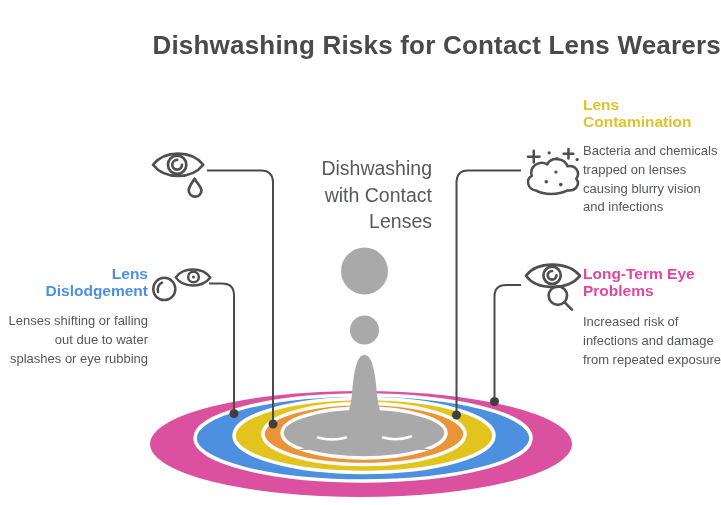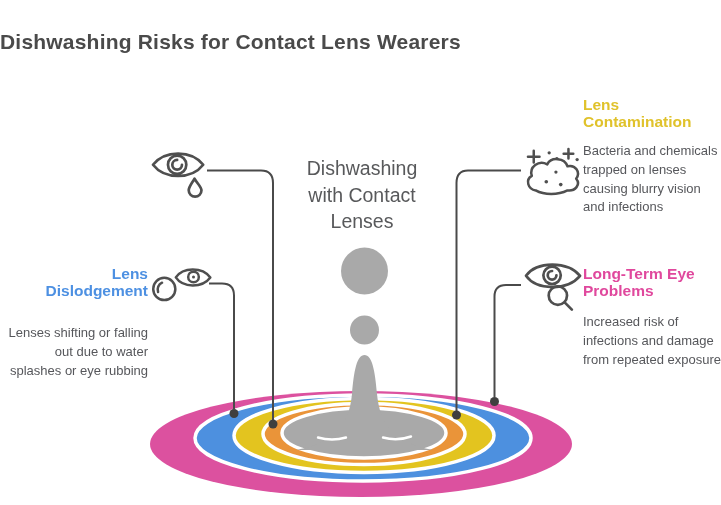--- a/index.html
+++ b/index.html
@@ -1,35 +1,35 @@
 <!DOCTYPE html>
 <html><head>
 <meta charset="utf-8">
 <style>
   html,body { margin:0; padding:0; background:#ffffff; }
   .canvas {
     position:relative; width:721px; height:505px; background:#ffffff;
     font-family:"Liberation Sans", sans-serif; overflow:hidden;
   }
   .title {
-    position:absolute; top:30px; left:0; width:721px; text-align:left;
-    font-size:21px; font-weight:bold; color:#4a4a4a; letter-spacing:0.2px;
+    position:absolute; top:30px; left:0; width:721px; text-align:right;
+    font-size:26px; font-weight:bold; color:#4a4a4a; letter-spacing:0.2px;
   }
   .risk-block { position:absolute; }
   .risk-block.align-right { text-align:right; }
   .risk-block.align-left  { text-align:left; }
   .risk-heading {
     font-size:15.5px; font-weight:bold; line-height:17px; white-space:pre-line;
   }
   .risk-desc {
     font-size:13px; line-height:18.8px; color:#56575b; white-space:pre-line;
     margin-top:10px;
   }
   .center-label {
-    position:absolute; left:292px; top:155px; width:140px; text-align:center;
+    position:absolute; left:292px; top:155px; width:140px; text-align:right;
     font-size:19.5px; line-height:26.5px; color:#58595b; white-space:pre-line;
   }
   .icon { position:absolute; }
   .icon svg { display:block; }
   #scene { position:absolute; left:0; top:0; }
 </style>
 </head>
 <body>
 
 <div class="canvas">
@@ -63,21 +63,21 @@
       <path d="M47 2 V12 M42 7 H52"></path>
       <circle cx="27" cy="6" r="1.7" fill="#4f4f4f" stroke="none"></circle>
       <circle cx="35" cy="12" r="1.7" fill="#4f4f4f" stroke="none"></circle>
       <circle cx="56" cy="13" r="1.7" fill="#4f4f4f" stroke="none"></circle>
     </svg>
   </div>
 
   <div class="risk-block align-right" style="left:8px; top:265px; width:140px;">
     <div class="risk-heading" style="color: rgb(77, 144, 226);">Lens
 Dislodgement</div>
-    <div class="risk-desc" style="margin-top:25px;">Lenses shifting or falling
+    <div class="risk-desc" style="margin-top:13px;">Lenses shifting or falling
 out due to water
 splashes or eye rubbing</div>
   </div>
   <div class="icon" style="left:151px; top:263px;">
     <svg width="62" height="43" viewBox="0 0 70 48" fill="none" stroke="#4f4f4f" stroke-width="2.8" stroke-linecap="round" stroke-linejoin="round">
       <path d="M28 16 C36 4 58 4 67 16 C58 28 36 28 28 16 Z"></path>
       <circle cx="48" cy="15.5" r="6"></circle>
       <circle cx="48" cy="15.5" r="1.7" fill="#4f4f4f" stroke="none"></circle>
       <circle cx="15" cy="29" r="12.5"></circle>
       <path d="M8 32.5 a8.5 8.5 0 0 1 4.5 -10.5"></path>

